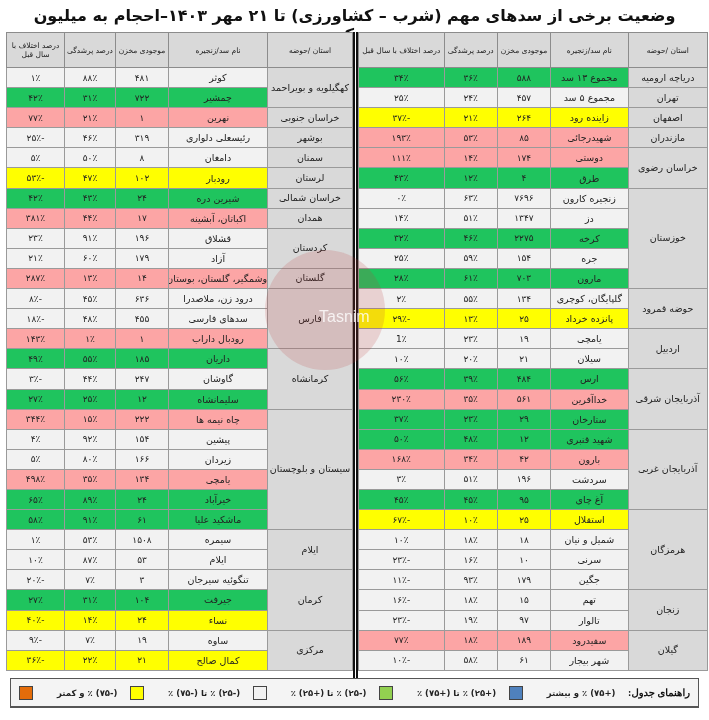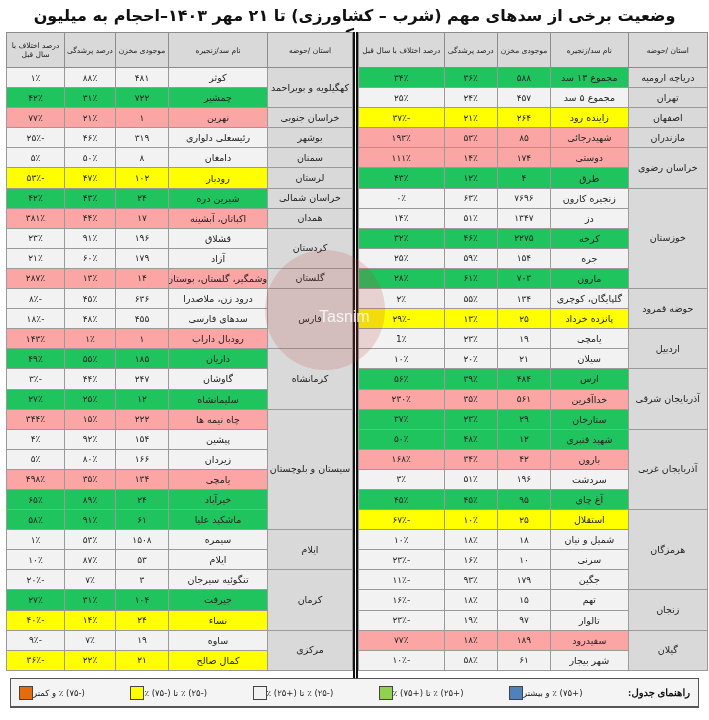--- a/index.html
+++ b/index.html
@@ -14,21 +14,21 @@
   table.dam td { height:19.1px; font-size:9px; text-align:center; border:1px solid #9a9a9a; padding:0; color:#222; white-space:nowrap; overflow:hidden; }
   table.dam td.prov { background:#d9d9d9; font-size:9.5px; white-space:normal; line-height:12px; }
   table.dam td.name { font-size:9.5px; }
   table.dam tr.c-blue td:not(.prov) { background:#fca5a5; }
   table.dam tr.c-green td:not(.prov) { background:#1fc45e; }
   table.dam tr.c-yellow td:not(.prov) { background:#ffff00; }
   table.dam tr.c-white td:not(.prov) { background:#f2f2f2; }
   .num { font-family:"DejaVu Sans", sans-serif; }
   .legend { position:absolute; top:678px; left:10px; width:689px; height:30px; border:1px solid #555; border-bottom:2px solid #555; background:#f4f4f4; box-sizing:border-box; display:flex; align-items:center; justify-content:space-between; padding:0 8px; direction:rtl; }
   .legend .lg-title { font-size:10px; font-weight:bold; color:#111;font-family:Liberation Serif, serif; }
-  .legend .lg-item { display:flex; align-items:center; gap:0; direction:rtl; font-size:8.5px; font-weight:normal; color:#222; }
+  .legend .lg-item { display:flex; align-items:center; gap:24px; direction:rtl; font-size:8.5px; font-weight:bold; color:#222; }
   .legend .sw { width:14px; height:14px; border:1px solid #444; box-sizing:border-box; display:inline-block; }
   .watermark { position:absolute; left:265px; top:250px; width:120px; height:120px; border-radius:50%; background:rgba(190,60,60,0.18); pointer-events:none; }
   .watermark span { position:absolute; left:54px; top:58px; font-size:16px; color:rgba(255,255,255,0.8); direction:ltr; font-family:"Liberation Sans", sans-serif; }
 </style>
 </head>
 <body>
 
 <div class="title">وضعیت برخی از سدهای مهم (شرب – کشاورزی) تا ۲۱ مهر ۱۴۰۳–احجام به میلیون مترمکعب</div>
 
 <div class="panel right">

